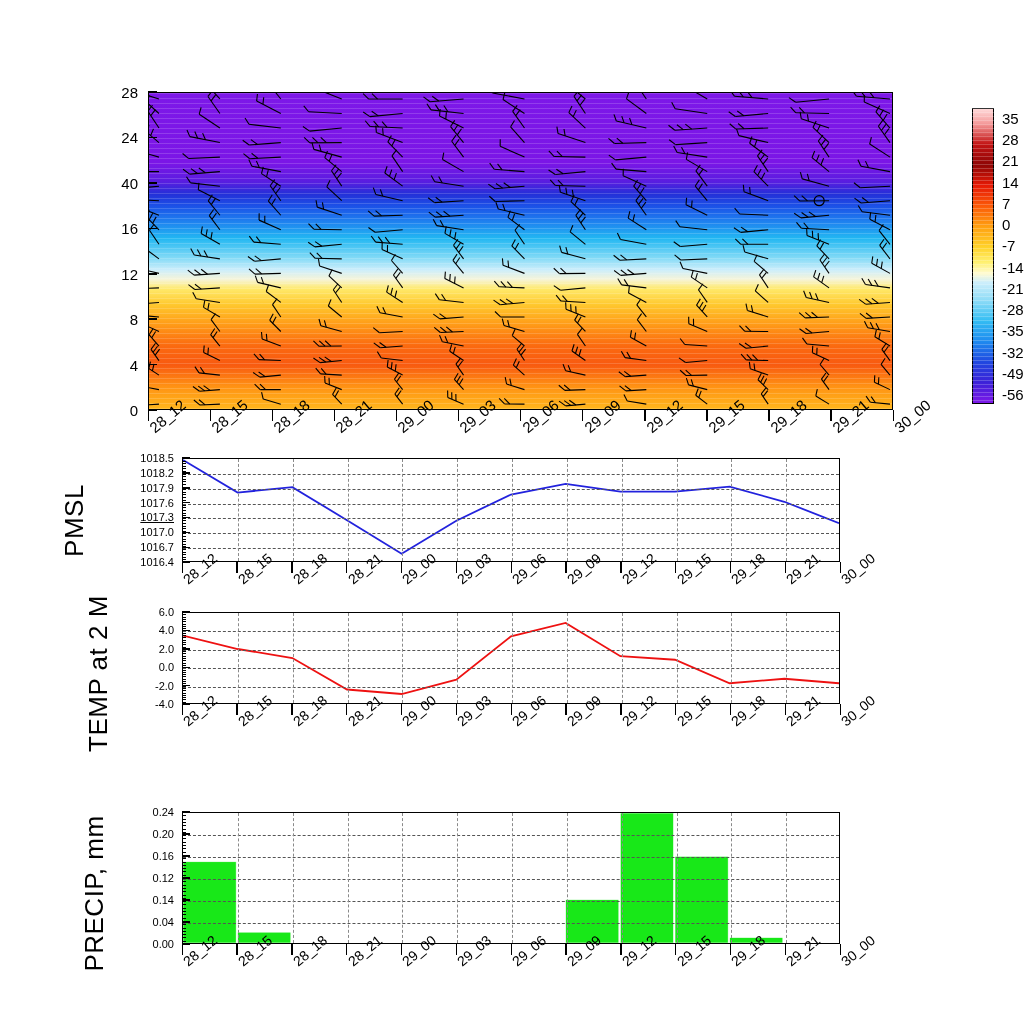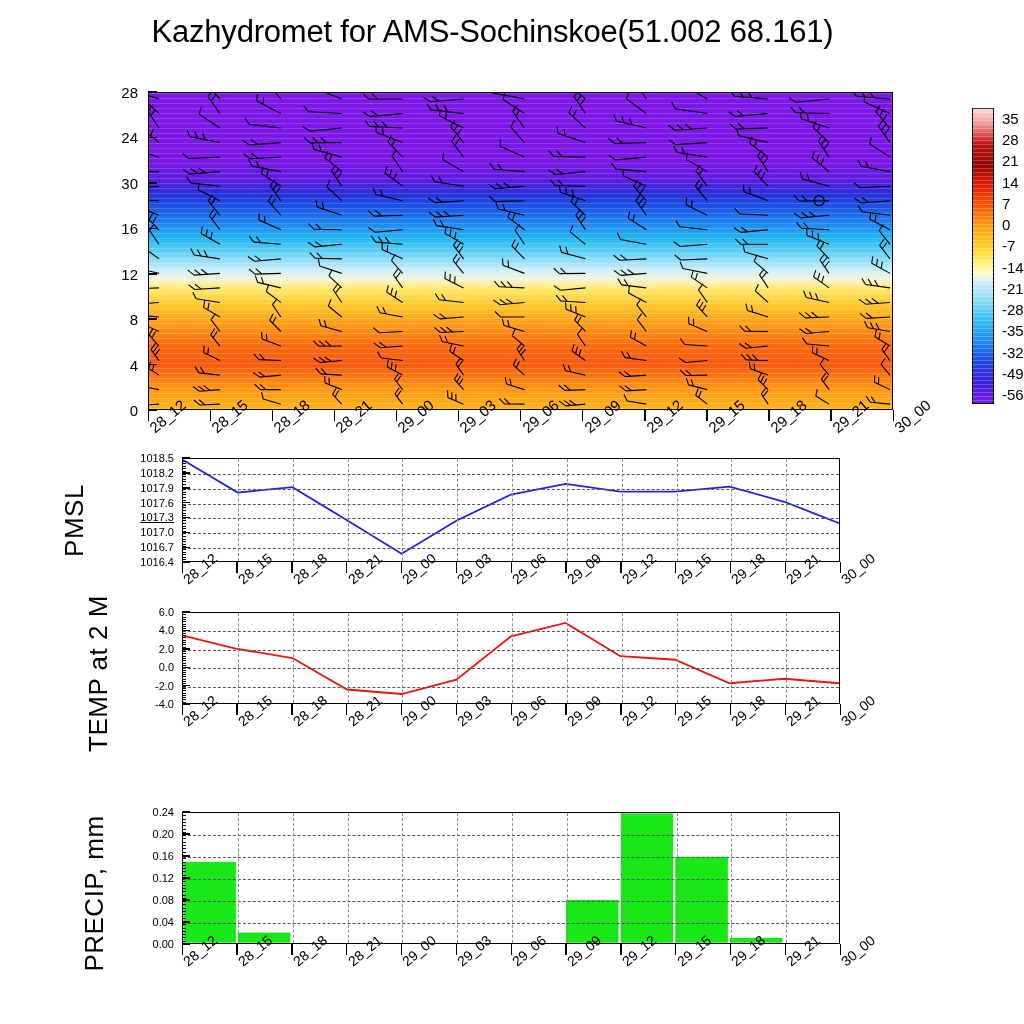--- a/index.html
+++ b/index.html
@@ -73,21 +73,20 @@
   #pmsl{left:182px;top:458px;width:658px;height:104px;}
   #temp{left:182px;top:612px;width:658px;height:92px;}
   #prec{left:182px;top:812px;width:658px;height:132px;}
   .plotsvg{position:absolute;left:0;top:0;width:100%;height:100%;}
 </style>
 </head>
 <body>
 
 <div class="page">
 
-  <div id="title">Kazhydromet for AMS-Sochinskoe(51.002 68.161)</div>
 
   <div class="panel" id="mainplot">
     <div id="mainfill"></div>
     <div id="mainstripes"></div>
     <svg id="barbs" viewBox="0 0 745 318" preserveAspectRatio="none">
         <line x1="10" y1="6" x2="-19.444863728670917" y2="-3.3499999999999996" stroke="#000" stroke-width="1.1"></line>
         <line x1="-19.444863728670917" y1="-3.3499999999999996" x2="-20.76486284925955" y2="-10.274301911384828" stroke="#000" stroke-width="1.1"></line>
         <line x1="-11.78919915921648" y1="-0.9189999999999996" x2="-13.109198279805115" y2="-7.843301911384829" stroke="#000" stroke-width="1.1"></line>
         <line x1="10" y1="20.57142857142857" x2="-7.320165153475955" y2="4.907307002516797" stroke="#000" stroke-width="1.1"></line>
         <line x1="-7.320165153475955" y1="4.907307002516797" x2="-4.203572374918997" y2="-1.6595905523446675" stroke="#000" stroke-width="1.1"></line>
@@ -948,21 +947,21 @@
       <div class="ytick ytick-big" style="right: 886px; top: 410px;">0</div>
       <div class="tickmark" style="left: 148px; top: 409.3px; width: 9px; height: 1.5px;"></div>
       <div class="ytick ytick-big" style="right: 886px; top: 364.571px;">4</div>
       <div class="tickmark" style="left: 148px; top: 363.871px; width: 9px; height: 1.5px;"></div>
       <div class="ytick ytick-big" style="right: 886px; top: 319.143px;">8</div>
       <div class="tickmark" style="left: 148px; top: 318.443px; width: 9px; height: 1.5px;"></div>
       <div class="ytick ytick-big" style="right: 886px; top: 273.714px;">12</div>
       <div class="tickmark" style="left: 148px; top: 273.014px; width: 9px; height: 1.5px;"></div>
       <div class="ytick ytick-big" style="right: 886px; top: 228.286px;">16</div>
       <div class="tickmark" style="left: 148px; top: 227.586px; width: 9px; height: 1.5px;"></div>
-      <div class="ytick ytick-big" style="right: 886px; top: 182.857px;">30</div>
+      <div class="ytick ytick-big" style="right: 886px; top: 182.857px;">40</div>
       <div class="tickmark" style="left: 148px; top: 182.157px; width: 9px; height: 1.5px;"></div>
       <div class="ytick ytick-big" style="right: 886px; top: 137.429px;">24</div>
       <div class="tickmark" style="left: 148px; top: 136.729px; width: 9px; height: 1.5px;"></div>
       <div class="ytick ytick-big" style="right: 886px; top: 92px;">28</div>
       <div class="tickmark" style="left: 148px; top: 91.3px; width: 9px; height: 1.5px;"></div>
     </div>
   <div id="mainplot-xaxis">
       <div class="tickmark" style="left: 147.5px; top: 410px; width: 1.4px; height: 11px;"></div>
       <div class="xtick" style="left: 146px; top: 423px; font-size: 15px;">28_12</div>
       <div class="tickmark" style="left: 209.583px; top: 410px; width: 1.4px; height: 11px;"></div>
@@ -1251,21 +1250,21 @@
       <div class="gridv" style="left: 438.667px;"></div>
       <div class="gridv" style="left: 493.5px;"></div>
       <div class="gridv" style="left: 548.333px;"></div>
       <div class="gridv" style="left: 603.167px;"></div>
     </div>
   <div id="prec-yaxis">
       <div class="ytick" style="right: 850px; top: 944px; padding-left: 39px;">0.00</div>
       <div class="tickmark" style="left: 182px; top: 943.4px; width: 8px; height: 1.4px;"></div>
       <div class="ytick" style="right: 850px; top: 922px;">0.04</div>
       <div class="tickmark" style="left: 182px; top: 921.4px; width: 8px; height: 1.4px;"></div>
-      <div class="ytick" style="right: 850px; top: 900px;">0.08</div>
+      <div class="ytick" style="right: 850px; top: 900px;">0.14</div>
       <div class="tickmark" style="left: 182px; top: 899.4px; width: 8px; height: 1.4px;"></div>
       <div class="ytick" style="right: 850px; top: 878px;">0.12</div>
       <div class="tickmark" style="left: 182px; top: 877.4px; width: 8px; height: 1.4px;"></div>
       <div class="ytick" style="right: 850px; top: 856px;">0.16</div>
       <div class="tickmark" style="left: 182px; top: 855.4px; width: 8px; height: 1.4px;"></div>
       <div class="ytick" style="right: 850px; top: 834px;">0.20</div>
       <div class="tickmark" style="left: 182px; top: 833.4px; width: 8px; height: 1.4px;"></div>
       <div class="ytick" style="right: 850px; top: 812px;">0.24</div>
       <div class="tickmark" style="left: 182px; top: 811.4px; width: 8px; height: 1.4px;"></div>
       <div class="tickmark" style="left: 182px; top: 812px; width: 4px; height: 1px;"></div>

